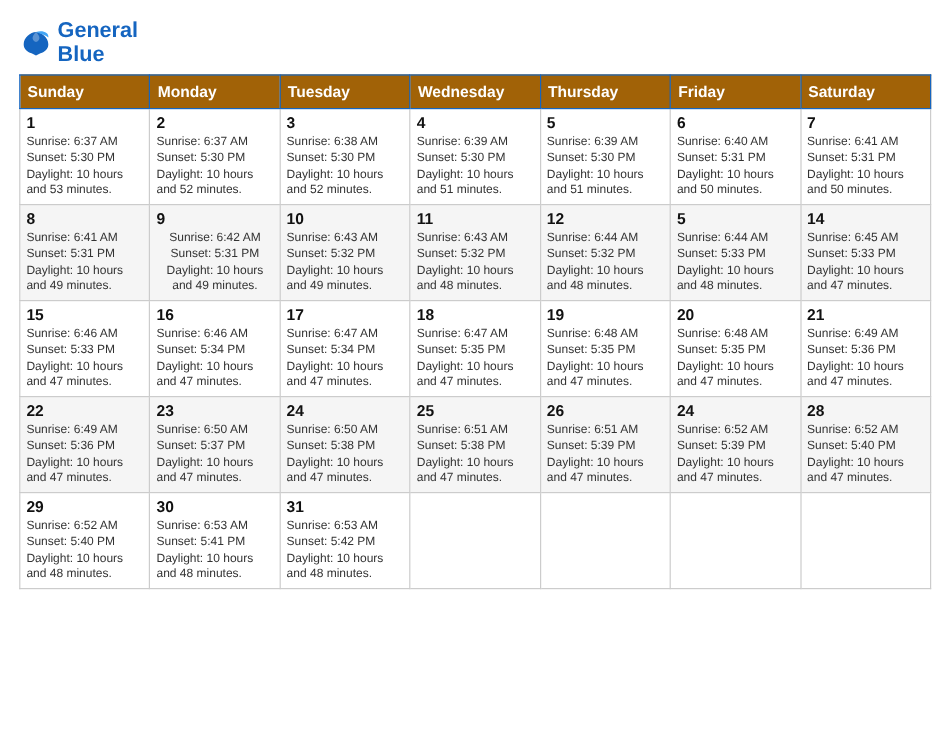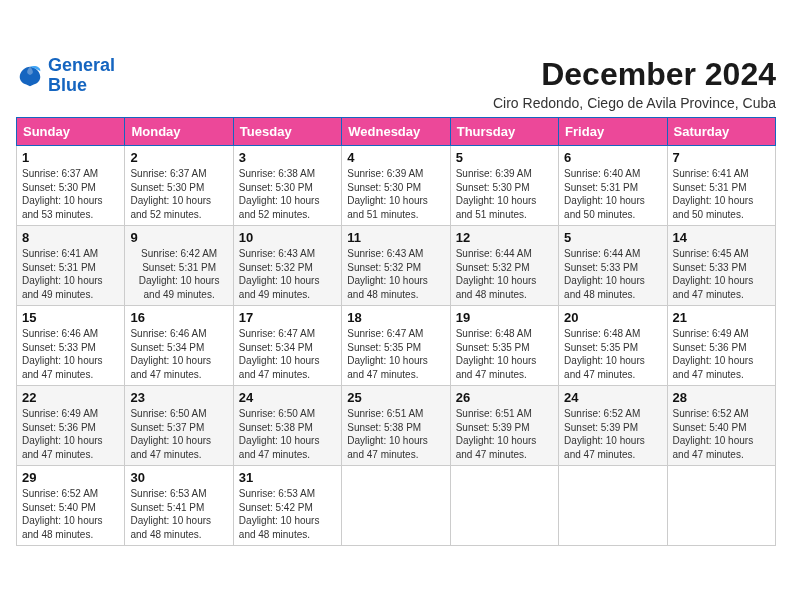--- a/index.html
+++ b/index.html
@@ -5,24 +5,23 @@
     * { box-sizing: border-box; margin: 0; padding: 0; }
     body {
       font-family: Arial, sans-serif;
       background: #fff;
       width: 792px;
       min-height: 612px;
       padding: 16px;
     }
     .header-area {
       display: flex;
-      justify-content: space-between;
+      justify-content: flex-start;
       align-items: flex-start;
       margin-bottom: 4px;
-      margin-top: 40px;
     }
     .logo {
       display: flex;
       align-items: center;
       gap: 4px;
     }
     .logo-text {
       font-size: 18px;
       font-weight: bold;
       color: #1a1a1a;
@@ -48,21 +47,21 @@
       color: #333;
       margin-top: 2px;
     }
     .calendar-table {
       width: 100%;
       border-collapse: collapse;
       font-size: 10.5px;
       margin-top: 6px;
     }
     .calendar-table th {
-      background-color: #ec4899;
+      background-color: #a16207;
       color: #fff;
       text-align: left;
       padding: 6px 6px;
       font-size: 13px;
       font-weight: bold;
       border: 1px solid #1565c0;
     }
     .calendar-table td {
       border: 1px solid #ccc;
       vertical-align: top;
@@ -98,24 +97,20 @@
     <svg class="logo-bird" viewBox="0 0 30 30" xmlns="http://www.w3.org/2000/svg">
       <path d="M15 5 C10 5, 4 10, 4 16 C4 20, 7 23, 11 24 L15 26 L19 24 C23 23, 26 20, 26 16 C26 10, 20 5, 15 5Z" fill="#1565c0"></path>
       <path d="M15 5 C20 3, 27 5, 26 10 C24 8, 20 7, 15 5Z" fill="#42a5f5"></path>
       <path d="M15 5 C18 8, 20 12, 15 14 C10 12, 12 8, 15 5Z" fill="#fff" opacity="0.3"></path>
     </svg>
     <div class="logo-text">
       <div><span>General</span></div>
       <div><span>Blue</span></div>
     </div>
   </div>
-  <div class="title-block">
-    <div class="month-title">December 2024</div>
-    <div class="location-subtitle">Ciro Redondo, Ciego de Avila Province, Cuba</div>
-  </div>
 </div>
 
 <table class="calendar-table">
   <thead>
     <tr>
     <th>Sunday</th>
         <th>Monday</th>
         <th>Tuesday</th>
         <th>Wednesday</th>
         <th>Thursday</th>

